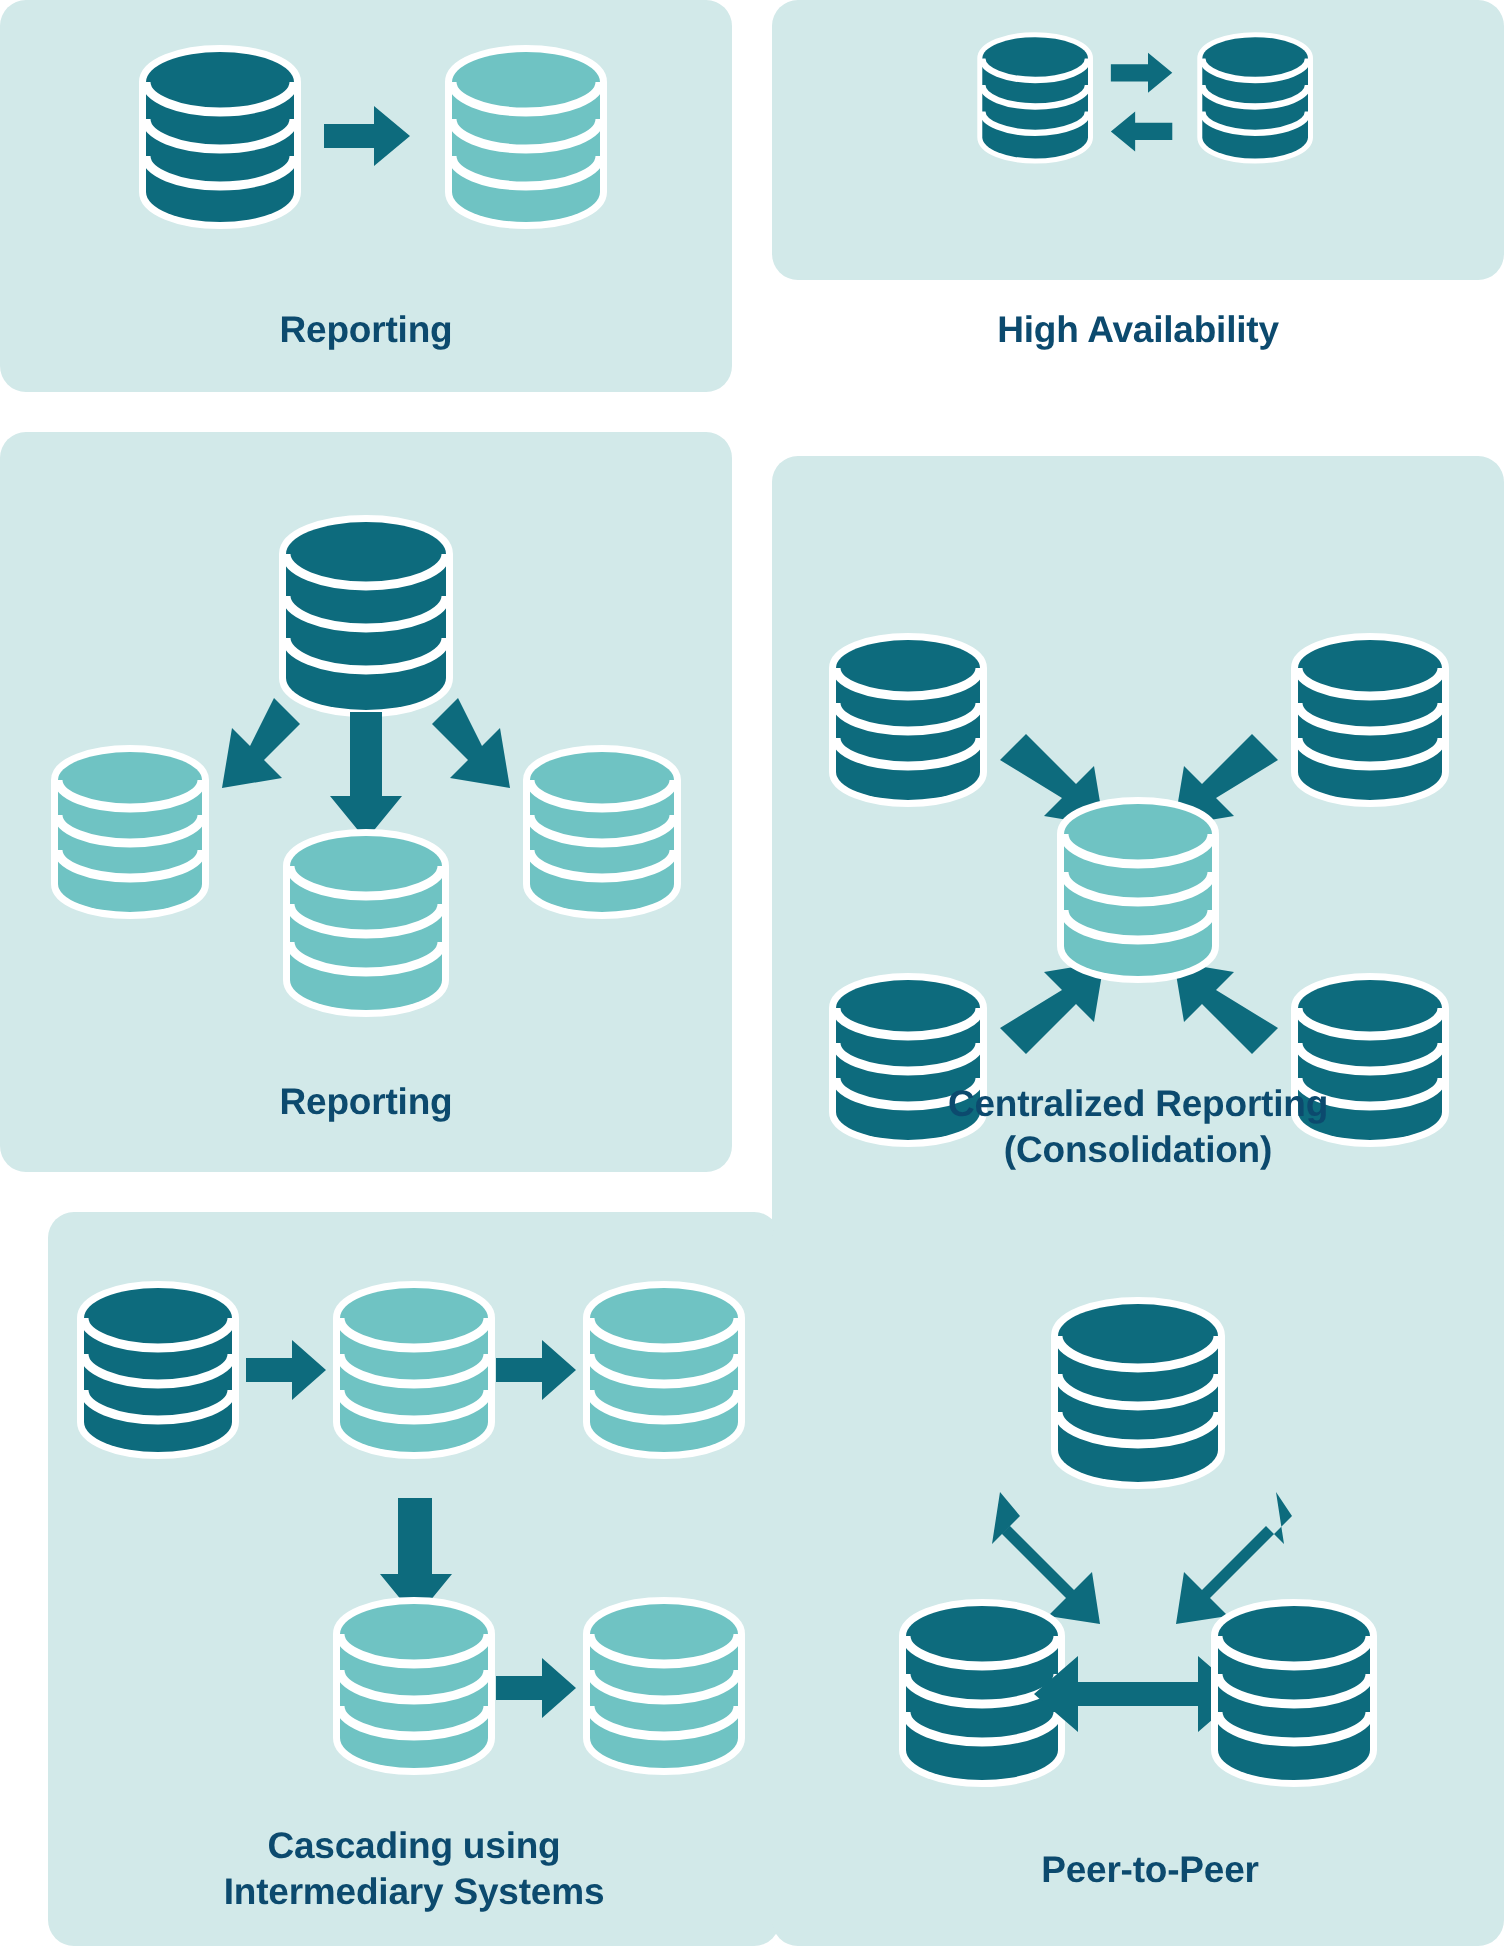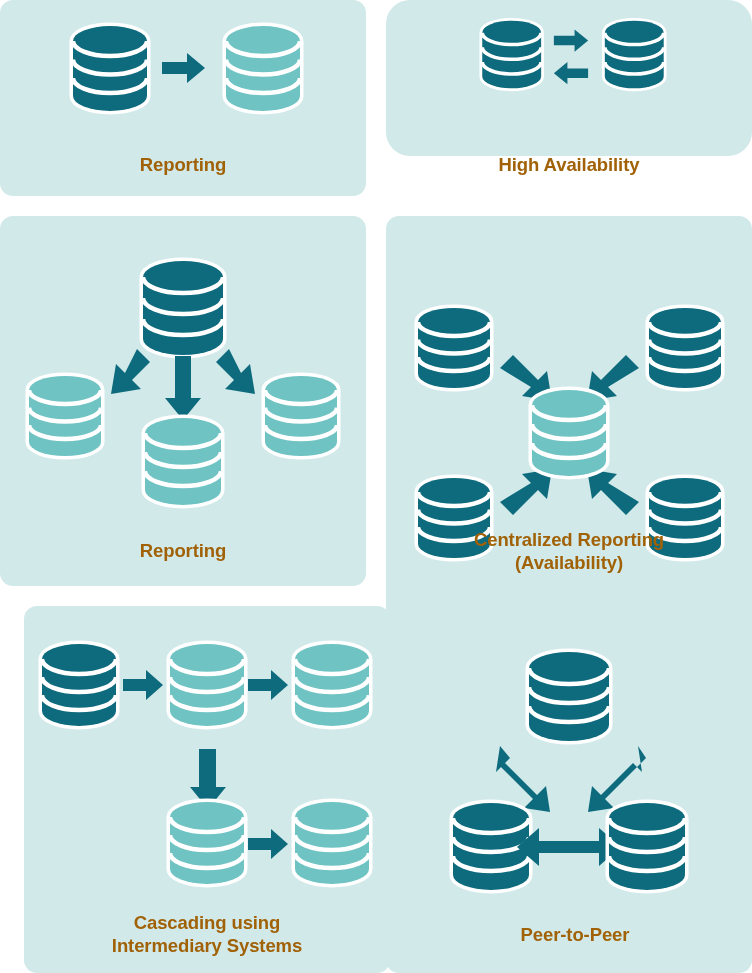--- a/index.html
+++ b/index.html
@@ -26,32 +26,32 @@
     left: 0; top: 0;
     width: 100%;
     height: 100%;
     display: block;
   }
   .caption {
     position: absolute;
     left: 0;
     width: 100%;
     text-align: center;
-    color: #a16207;
+    color: #0c4a6e;
     font-weight: bold;
     font-size: 18.5px;
     line-height: 1.22;
     letter-spacing: -0.1px;
     font-family: "Liberation Sans", "DejaVu Sans", sans-serif;
   }
   
   #panel-reporting      { left: 0px;   top: 0px;   width: 366px; height: 196px; }
-  #panel-high-availability { left: 386px; top: 0px;   width: 366px; height: 156px; border-radius: 24px; }
+  #panel-high-availability { left: 386px; top: 0px;   width: 366px; height: 140px; }
   #panel-broadcast      { left: 0px;   top: 216px; width: 366px; height: 370px; }
-  #panel-centralized    { left: 386px; top: 216px; width: 366px; height: 474px; }
+  #panel-centralized    { left: 386px; top: 228px; width: 366px; height: 474px; }
   #panel-cascading      { left: 0px;   top: 606px; width: 366px; height: 367px; margin-left: 24px; }
   #panel-peer-to-peer   { left: 386px; top: 606px; width: 366px; height: 367px; }
 
   #caption-reporting        { top: 154px; }
   #caption-high-availability{ top: 154px; }
   #caption-broadcast        { top: 324px; }
   #caption-centralized      { top: 313px; }
   #caption-cascading        { top: 306px; }
   #caption-peer-to-peer     { top: 318px; padding-left: 12px; }
 </style>
@@ -229,21 +229,21 @@
           <path d="M146 137 a37 15 0 0 1 74 0 v56 a37 15 0 0 1 -74 0 z" fill="#6fc3c3"></path>
         </g>
         <path d="M146 137 a37 15 0 0 1 74 0 v56 a37 15 0 0 1 -74 0 z" fill="#6fc3c3"></path>
         <path d="M146 137 a37 15 0 0 0 74 0" fill="none" stroke="#fff" stroke-width="4.5"></path>
         <path d="M146 156 a37 15 0 0 0 74 0" fill="none" stroke="#fff" stroke-width="4.5"></path>
         <path d="M146 175 a37 15 0 0 0 74 0" fill="none" stroke="#fff" stroke-width="4.5"></path>
       </g>
     </svg>
     <div class="caption" id="caption-centralized">
       <div>Centralized Reporting</div>
-      <div>(Availability)</div>
+      <div>(Consolidation)</div>
     </div>
   </div>
 
   <div class="panel" id="panel-cascading">
     <svg class="panel-svg" viewBox="0 0 366 367">
       <g>
         <g stroke="#fff" stroke-width="7" stroke-linejoin="round">
           <path d="M18 53 a37 15 0 0 1 74 0 v52 a37 15 0 0 1 -74 0 z" fill="#0d6b7d"></path>
         </g>
         <path d="M18 53 a37 15 0 0 1 74 0 v52 a37 15 0 0 1 -74 0 z" fill="#0d6b7d"></path>

